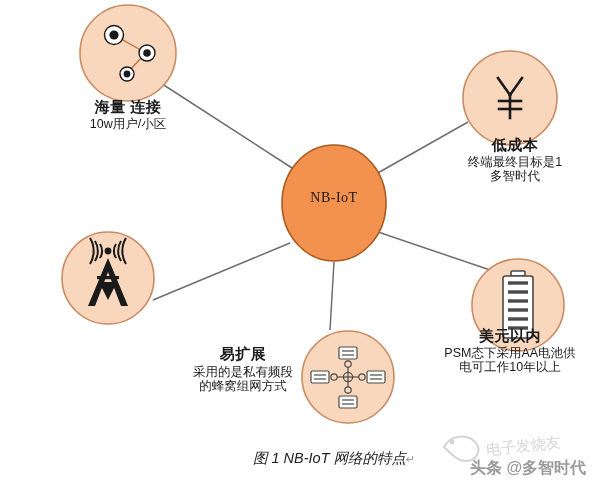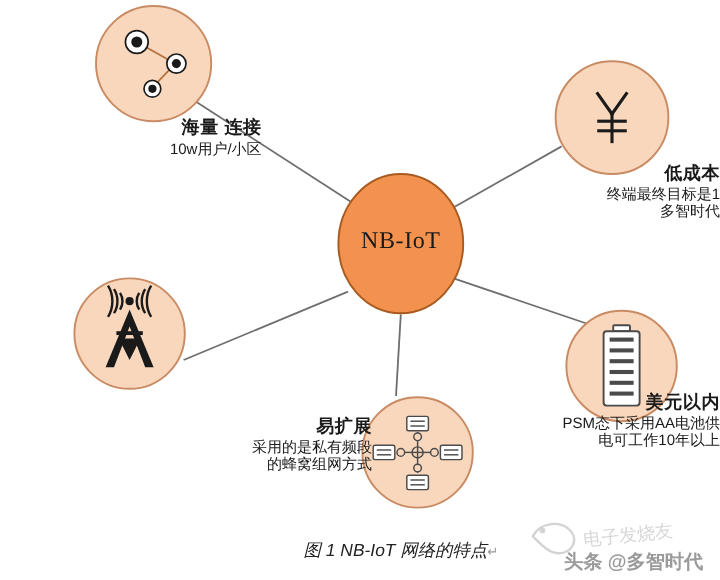--- a/index.html
+++ b/index.html
@@ -21,40 +21,40 @@
     height: 483px;
   }
   svg.layer {
     position: absolute;
     left: 0; top: 0;
     width: 600px;
     height: 483px;
   }
   .node-label {
     position: absolute;
-    text-align: right;
+    text-align: center;
     line-height: 1.18;
     color: #1a1a1a;
   }
   .node-title {
     font-weight: bold;
     font-size: 15px;
     letter-spacing: 0.5px;
     white-space: nowrap;
     margin-bottom: 1px;
   }
   .node-desc {
     font-size: 12.5px;
     letter-spacing: 0px;
   }
   .node-desc div { white-space: nowrap; }
   .center-text {
     position: absolute;
     font-family: "Liberation Serif", "DejaVu Serif", serif;
-    font-size: 20px;
+    font-size: 14px;
     color: #1a1a1a;
     letter-spacing: 0.5px;
     white-space: nowrap;
   }
   .caption {
     position: absolute;
     font-size: 14.5px;
     color: #222;
     white-space: nowrap;
   }
@@ -205,21 +205,21 @@
 
   <div class="node-label" style="left:430px; top:136px; width:170px;">
     <div class="node-title">低成本</div>
     <div class="node-desc">
       <div>终端最终目标是1</div>
       <div>多智时代</div>
     </div>
   </div>
 
 
-  <div class="node-label" style="left:176px; top:347px; width:134px;">
+  <div class="node-label" style="left:176px; top:347px; width:134px;font-family:Liberation Mono, monospace;">
     <div class="node-title">易扩展</div>
     <div class="node-desc">
       <div>采用的是私有频段</div>
       <div>的蜂窝组网方式</div>
     </div>
   </div>
 
   <div class="node-label" style="left:420px; top:327px; width:180px;">
     <div class="node-title">美元以内</div>
     <div class="node-desc">

